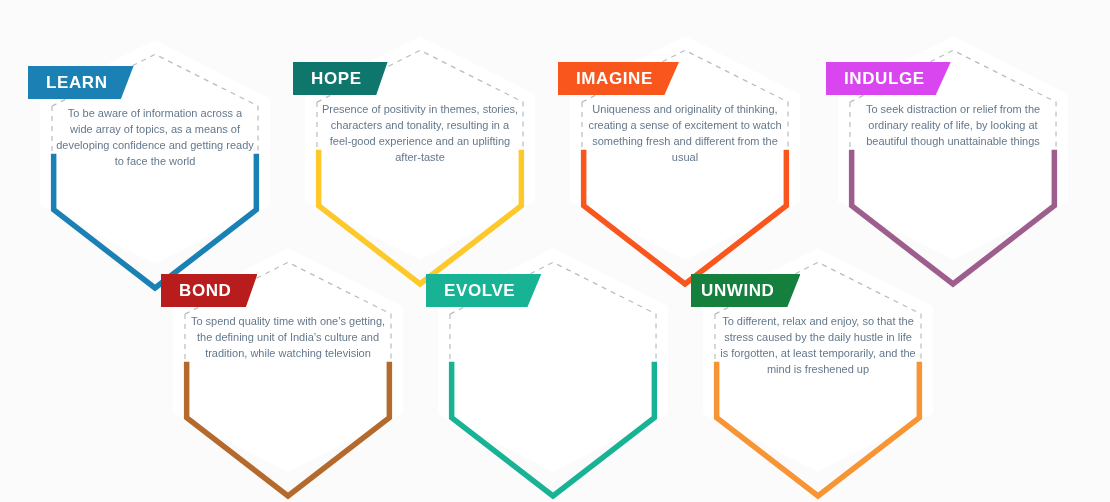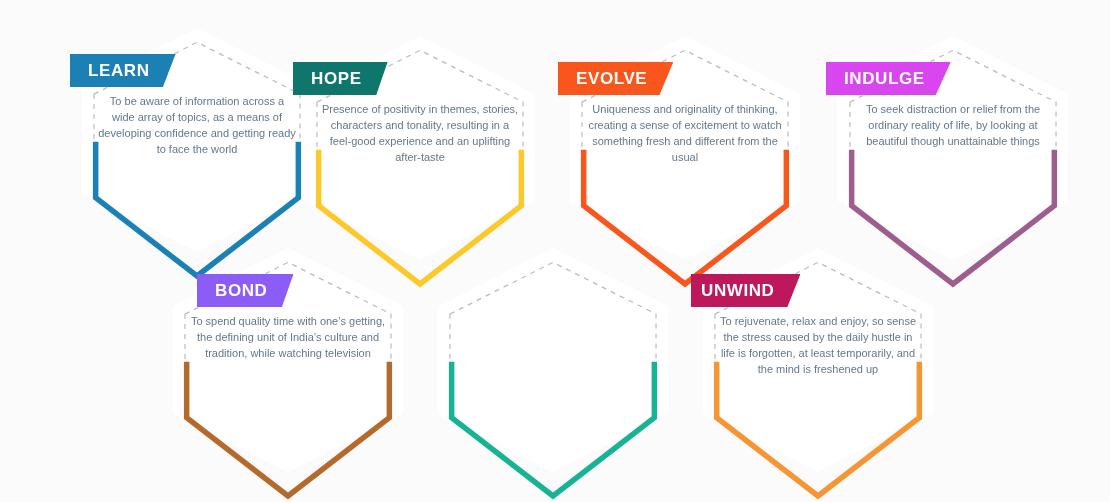--- a/index.html
+++ b/index.html
@@ -94,21 +94,21 @@
     text-align: center;
     color: #64788c;
     font-size: 11px;
     line-height: 1.45;
   }
 </style>
 </head>
 <body>
 
 <div id="stage">
-    <div class="card" style="left: 40px; top: 28px; margin-left: 42px;">
+    <div class="card" style="left: 40px; top: 40px;">
       <div class="hex-body"></div>
       <svg class="hex-lines" viewBox="0 0 230 250">
         <path d="M 11.96 66.105 L 115 14.3 L 218.04 66.105 L 218.04 171.76 M 11.96 66.105 L 11.96 171.76" class="dash-path"></path>
         <path d="M 13.65 113.75999999999999 L 13.65 169.76 L 115 248 L 216.35 169.76 L 216.35 113.75999999999999" class="accent-path" stroke="#1b81b5"></path>
       </svg>
       <div class="ribbon" style="background: rgb(27, 129, 181);">
         <span class="ribbon-label">LEARN</span>
       </div>
       <div class="card-text">To be aware of information across a wide array of topics, as a means of developing confidence and getting ready to face the world</div>
     </div>
@@ -123,57 +123,60 @@
       </div>
       <div class="card-text">Presence of positivity in themes, stories, characters and tonality, resulting in a feel-good experience and an uplifting after-taste</div>
     </div>
     <div class="card" style="left: 570px; top: 36px;">
       <div class="hex-body"></div>
       <svg class="hex-lines" viewBox="0 0 230 250">
         <path d="M 11.96 66.105 L 115 14.3 L 218.04 66.105 L 218.04 171.76 M 11.96 66.105 L 11.96 171.76" class="dash-path"></path>
         <path d="M 13.65 113.75999999999999 L 13.65 169.76 L 115 248 L 216.35 169.76 L 216.35 113.75999999999999" class="accent-path" stroke="#f9561e"></path>
       </svg>
       <div class="ribbon" style="background: rgb(249, 86, 30);">
-        <span class="ribbon-label">EVOLVE</span>
+        <span class="ribbon-label">IMAGINE</span>
       </div>
       <div class="card-text">Uniqueness and originality of thinking, creating a sense of excitement to watch something fresh and different from the usual</div>
     </div>
     <div class="card" style="left: 838px; top: 36px;">
       <div class="hex-body"></div>
       <svg class="hex-lines" viewBox="0 0 230 250">
         <path d="M 11.96 66.105 L 115 14.3 L 218.04 66.105 L 218.04 171.76 M 11.96 66.105 L 11.96 171.76" class="dash-path"></path>
         <path d="M 13.65 113.75999999999999 L 13.65 169.76 L 115 248 L 216.35 169.76 L 216.35 113.75999999999999" class="accent-path" stroke="#9d5e8e"></path>
       </svg>
       <div class="ribbon" style="background: #d946ef;">
         <span class="ribbon-label">INDULGE</span>
       </div>
       <div class="card-text">To seek distraction or relief from the ordinary reality of life, by looking at beautiful though unattainable things</div>
     </div>
     <div class="card" style="left: 173px; top: 248px;">
       <div class="hex-body"></div>
       <svg class="hex-lines" viewBox="0 0 230 250">
         <path d="M 11.96 66.105 L 115 14.3 L 218.04 66.105 L 218.04 171.76 M 11.96 66.105 L 11.96 171.76" class="dash-path"></path>
         <path d="M 13.65 113.75999999999999 L 13.65 169.76 L 115 248 L 216.35 169.76 L 216.35 113.75999999999999" class="accent-path" stroke="#b56a2d"></path>
       </svg>
-      <div class="ribbon" style="background: #8b5cf6; margin-left: 36px;">
+      <div class="ribbon" style="background: #b91c1c;">
         <span class="ribbon-label">BOND</span>
       </div>
       <div class="card-text">To spend quality time with one’s getting, the defining unit of India’s culture and tradition, while watching television</div>
     </div>
     <div class="card" style="left: 438px; top: 248px;">
       <div class="hex-body"></div>
       <svg class="hex-lines" viewBox="0 0 230 250">
         <path d="M 11.96 66.105 L 115 14.3 L 218.04 66.105 L 218.04 171.76 M 11.96 66.105 L 11.96 171.76" class="dash-path"></path>
         <path d="M 13.65 113.75999999999999 L 13.65 169.76 L 115 248 L 216.35 169.76 L 216.35 113.75999999999999" class="accent-path" stroke="#18b394"></path>
       </svg>
+      <div class="ribbon" style="background: rgb(24, 179, 148);">
+        <span class="ribbon-label">EVOLVE</span>
+      </div>
     </div>
     <div class="card" style="left: 703px; top: 248px;">
       <div class="hex-body"></div>
       <svg class="hex-lines" viewBox="0 0 230 250">
         <path d="M 11.96 66.105 L 115 14.3 L 218.04 66.105 L 218.04 171.76 M 11.96 66.105 L 11.96 171.76" class="dash-path"></path>
         <path d="M 13.65 113.75999999999999 L 13.65 169.76 L 115 248 L 216.35 169.76 L 216.35 113.75999999999999" class="accent-path" stroke="#f79433"></path>
       </svg>
-      <div class="ribbon" style="background: #be185d; padding-left: 10px;">
+      <div class="ribbon" style="background: #15803d; padding-left: 10px;">
         <span class="ribbon-label">UNWIND</span>
       </div>
-      <div class="card-text">To rejuvenate, relax and enjoy, so sense the stress caused by the daily hustle in life is forgotten, at least temporarily, and the mind is freshened up</div>
+      <div class="card-text">To different, relax and enjoy, so that the stress caused by the daily hustle in life is forgotten, at least temporarily, and the mind is freshened up</div>
     </div>
   </div>
 
 </body></html>

